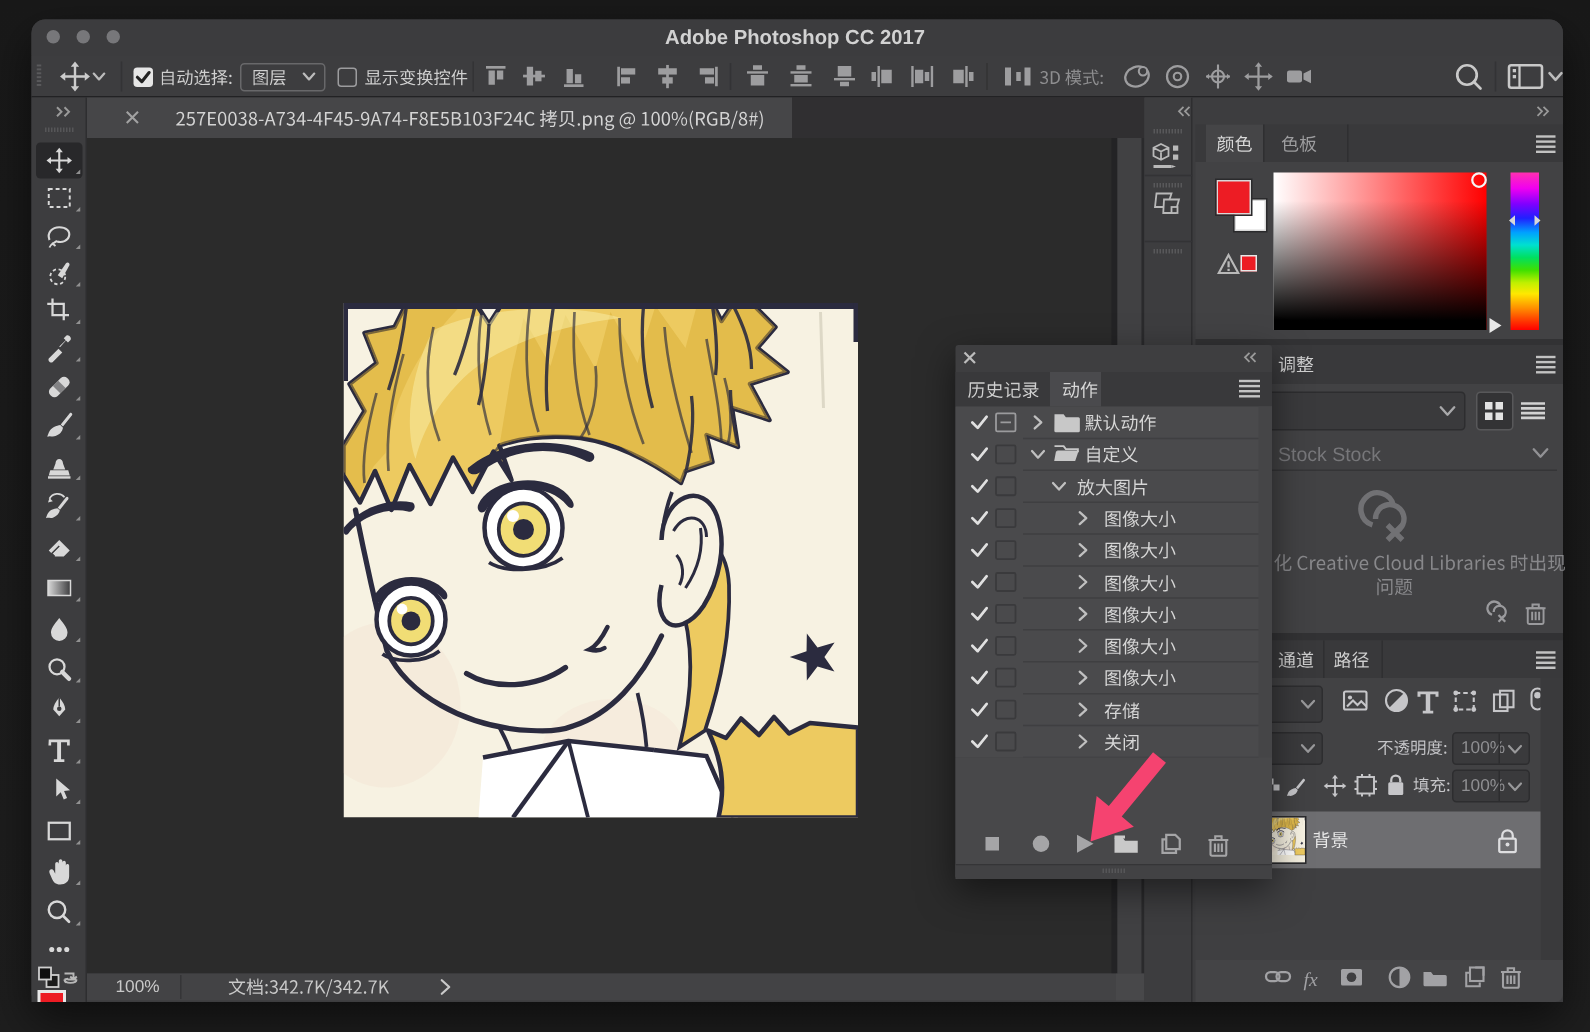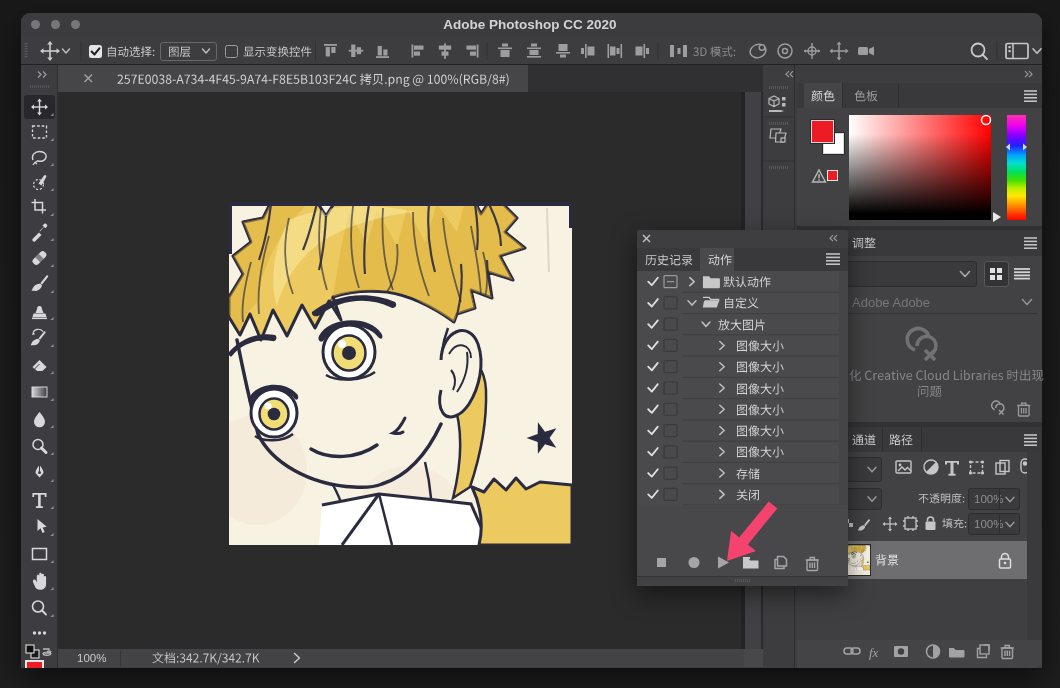--- a/index.html
+++ b/index.html
@@ -1,19 +1,19 @@
 <!DOCTYPE html>
 <html><head><meta charset="utf-8"><style>html,body{margin:0;padding:0;width:1060px;height:688px;overflow:hidden;font-family:"Liberation Sans",sans-serif;}*{box-sizing:border-box;}div{position:absolute;}</style></head><body>
 <div style="position:absolute;left:0px;top:0px;width:1060px;height:688px;background:linear-gradient(180deg,#191919,#1e1e1e);position:relative;"></div>
 <div style="position:absolute;left:21px;top:13px;width:1021px;height:655px;background:#3d3d3f;border-radius:9px 9px 5px 5px;box-shadow:0 12px 30px rgba(0,0,0,0.55);"></div>
 <div style="position:absolute;left:21px;top:13px;width:1021px;height:24px;background:#3c3c3e;border-radius:9px 9px 0 0;"></div>
 <div style="position:absolute;left:30.6px;top:20px;width:9px;height:9px;background:#77777a;border-radius:50%;"></div>
 <div style="position:absolute;left:50.6px;top:20px;width:9px;height:9px;background:#77777a;border-radius:50%;"></div>
 <div style="position:absolute;left:70.6px;top:20px;width:9px;height:9px;background:#77777a;border-radius:50%;"></div>
-<div style="position:absolute;left:0;top:17px;width:1060px;text-align:center;font-size:13.5px;color:#d2d2d2;font-weight:700;">Adobe Photoshop CC 2020</div>
+<div style="position:absolute;left:0;top:17px;width:1060px;text-align:center;font-size:13.5px;color:#d2d2d2;font-weight:700;">Adobe Photoshop CC 2017</div>
 <div style="position:absolute;left:21px;top:37px;width:1021px;height:28px;background:#3d3d3f;border-bottom:1px solid #222224;"></div>
 <svg style="position:absolute;left:21px;top:37px;" width="70" height="28" viewBox="0 0 70 28">
     <rect x="3.5" y="6.0" width="3" height="1.3" fill="#5a5a5c"></rect>
     <rect x="3.5" y="8.6" width="3" height="1.3" fill="#5a5a5c"></rect>
     <rect x="3.5" y="11.2" width="3" height="1.3" fill="#5a5a5c"></rect>
     <rect x="3.5" y="13.8" width="3" height="1.3" fill="#5a5a5c"></rect>
     <rect x="3.5" y="16.4" width="3" height="1.3" fill="#5a5a5c"></rect>
     <rect x="3.5" y="19.0" width="3" height="1.3" fill="#5a5a5c"></rect>
     <g stroke="#cccccc" stroke-width="1.6" fill="#cccccc">
       <line x1="22" y1="14" x2="36" y2="14"></line>
@@ -437,21 +437,21 @@
       <rect x="6" y="14" width="5" height="5"></rect>
       <rect x="13" y="14" width="5" height="5"></rect>
     </g>
   </svg>
 <svg style="position:absolute;left:1010px;top:261px;" width="26" height="26" viewBox="0 0 26 26">
     <line x1="4" y1="8.0" x2="20" y2="8.0" stroke="#d2d2d2" stroke-width="1.8"></line>
     <line x1="4" y1="11.2" x2="20" y2="11.2" stroke="#d2d2d2" stroke-width="1.8"></line>
     <line x1="4" y1="14.4" x2="20" y2="14.4" stroke="#d2d2d2" stroke-width="1.8"></line>
     <line x1="4" y1="17.6" x2="20" y2="17.6" stroke="#d2d2d2" stroke-width="1.8"></line>
   </svg>
-<div style="position:absolute;left:852px;top:295px;font-size:13px;color:#77777a;font-weight:400;letter-spacing:0;white-space:nowrap;">Adobe Adobe</div>
+<div style="position:absolute;left:852px;top:295px;font-size:13px;color:#77777a;font-weight:400;letter-spacing:0;white-space:nowrap;">Stock Stock</div>
 <svg style="position:absolute;left:1017px;top:294px;" width="20" height="16" viewBox="0 0 20 16">
     <path d="M5.5 5.525 L10 10.475 L14.5 5.525" stroke="#919194" stroke-width="1.6" fill="none" stroke-linecap="round" stroke-linejoin="round"></path>
   </svg>
 <div style="position:absolute;left:801px;top:313px;width:237px;height:1px;background:#353537;"></div>
 <svg style="position:absolute;left:899px;top:325px;" width="48" height="42" viewBox="0 0 48 42">
     <g stroke="#717174" stroke-width="3.6" fill="none">
       <path d="M30 12 a11 11 0 1 0 -14 13 M18 21 a9.5 9.5 0 1 1 13.5 8.5"></path>
       <path d="M26 25 l10 10 M36 25 l-10 10"></path>
     </g>
   </svg>

